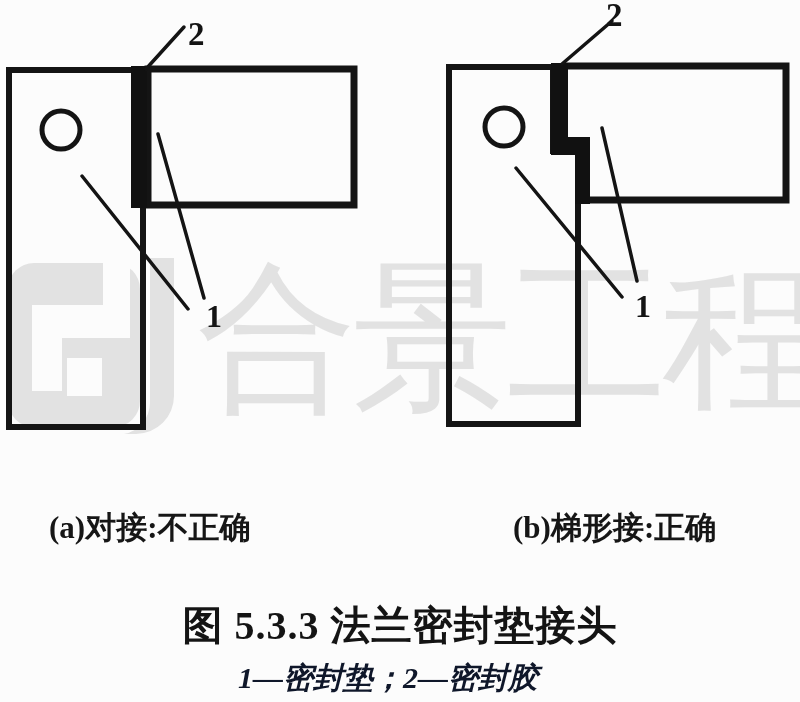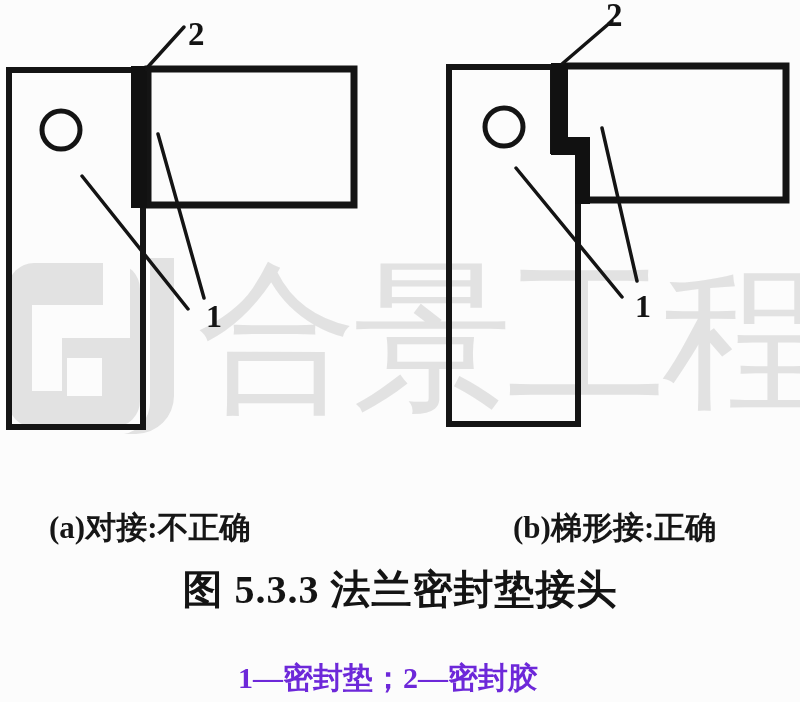--- a/index.html
+++ b/index.html
@@ -30,28 +30,29 @@
   }
   
   .cap{
     position:absolute;z-index:3;
     font-size:31px;font-weight:bold;color:#161616;
     white-space:nowrap;
   }
   .cap-a{left:49px;top:507px;}
   .cap-b{left:513px;top:507px;}
   .fig-title{
-    position:absolute;z-index:3;left:0;top:562px;width:800px;
+    position:absolute;z-index:3;left:0;top:598px;width:800px;
     text-align:center;font-size:40px;font-weight:bold;color:#141414;
     letter-spacing:1px;white-space:nowrap;
   }
   .fig-legend{
     position:absolute;z-index:3;left:0;top:658px;width:776px;
-    text-align:center;font-size:30px;font-weight:bold;color:#6d28d9;
+    text-align:center;font-size:30px;font-weight:bold;color:#0f172a;
     white-space:nowrap;
+    font-style:italic;
   }
 </style>
 </head>
 <body>
 
 <div class="page">
 
   <div class="watermark">
     <svg class="wm-logo" width="180" height="186" viewBox="0 0 180 186">
 

